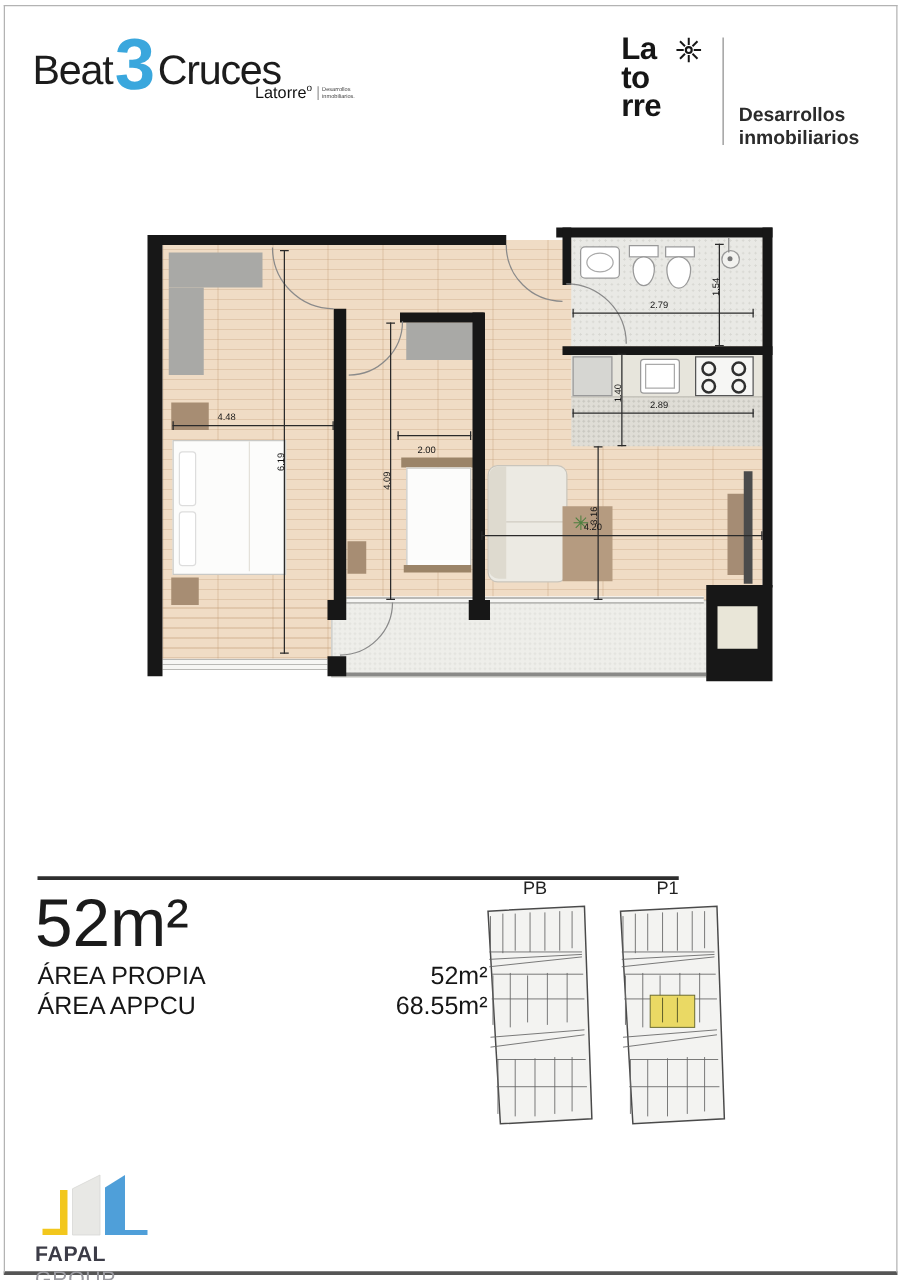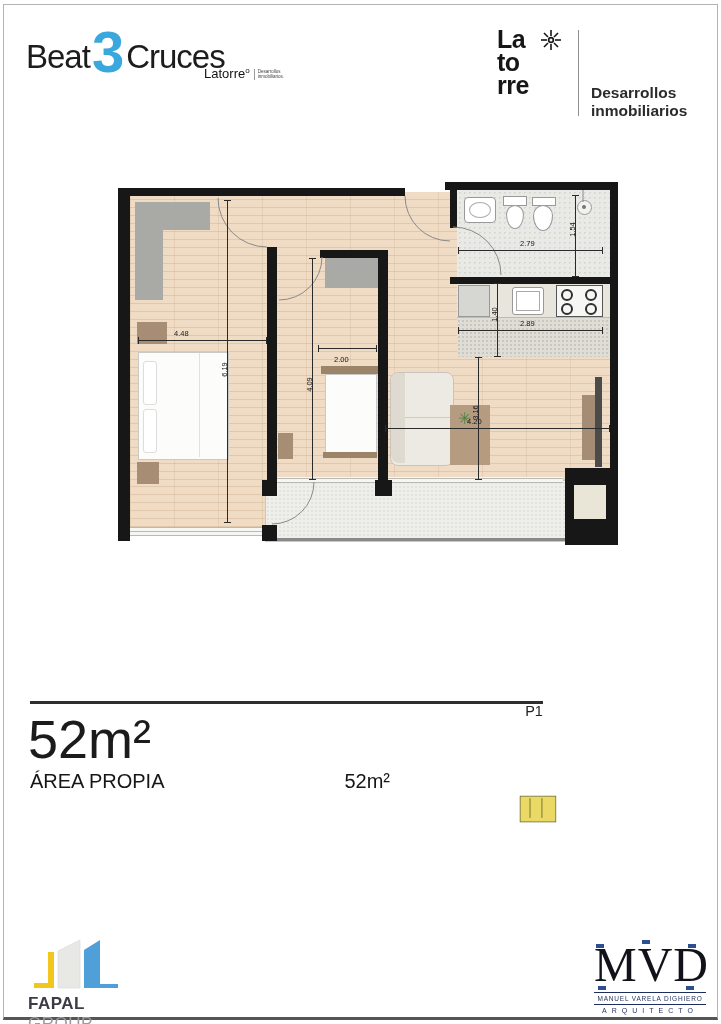--- a/index.html
+++ b/index.html
@@ -219,22 +219,47 @@
   </div>
 
   <div class="apt-rule"></div>
   <div class="big-area">52m²</div>
 
   <div class="area-table">
     <div class="area-row">
       <span class="lbl">ÁREA PROPIA</span>
       <span class="val">52m²</span>
     </div>
-  </div>
-
+    <div class="area-row">
+      <span class="lbl">ÁREA APPCU</span>
+      <span class="val">68.55m²</span>
+    </div>
+  </div>
+
+  <div class="level" style="left:376px;top:703px;">
+    <div class="llabel">PB</div>
+    <svg width="100" height="182" viewBox="0 0 100 184">
+      <defs>
+        <g id="bldg">
+          <polygon points="12,8 90,4 96,176 22,180" fill="#f3f3f1" stroke="#4a4a4a" stroke-width="1.2"></polygon>
+          <g fill="none" stroke="#666" stroke-width="0.7">
+            <path d="M14,12 V40 M24,10 V42 M34,10 V40 M46,9 V41 M58,9 V40 M70,8 V40 M80,8 V38"></path>
+            <path d="M13,41 H88"></path>
+            <path d="M13,47 L88,43 M13,53 L88,45"></path>
+            <path d="M16,60 V100 M30,58 V102 M44,60 V98 M60,58 V100 M76,58 V98"></path>
+            <path d="M15,79 H90 M15,59 H89"></path>
+            <path d="M14,110 L90,104 M14,118 L90,108"></path>
+            <path d="M20,128 V172 M34,128 V174 M50,127 V174 M66,126 V172 M80,126 V170"></path>
+            <path d="M19,150 H92 M19,128 H91"></path>
+          </g>
+        </g>
+      </defs>
+      <use href="#bldg"></use>
+    </svg>
+  </div>
   <div class="level" style="left:482px;top:703px;">
     <div class="llabel">P1</div>
     <svg width="100" height="182" viewBox="0 0 100 184">
       <use href="#bldg"></use>
       <rect x="36" y="76" width="36" height="26" fill="#ead964" stroke="#6b6b2f" stroke-width="0.8"></rect>
       <path d="M46,78 V98 M58,78 V98" fill="none" stroke="#5c5c28" stroke-width="0.8"></path>
     </svg>
   </div>
 
   <div class="fapal">
@@ -243,27 +268,13 @@
       <polygon points="30,15 52,4 52,52 30,52" fill="#e8e8e5" stroke="#d6d6d3" stroke-width="0.6"></polygon>
       <polygon points="56,14 72,4 72,52 56,52" fill="#4f9fd9"></polygon>
       <rect x="56" y="48" width="34" height="4" fill="#4f9fd9"></rect>
     </svg>
     <div class="fapal-text">
       <span class="f1">FAPAL</span>
       <span class="f2">GROUP</span>
     </div>
   </div>
 
-  <div class="mvd">
-    <div class="mvd-initials">
-      <span>MVD</span>
-      <span class="mvd-acc" style="left:2px;top:4px;"></span>
-      <span class="mvd-acc" style="left:48px;top:0px;"></span>
-      <span class="mvd-acc" style="left:94px;top:4px;"></span>
-      <span class="mvd-acc" style="left:4px;top:46px;"></span>
-      <span class="mvd-acc" style="left:92px;top:46px;"></span>
-    </div>
-    <div class="mvd-rule"></div>
-    <div class="mvd-name">MANUEL VARELA DIGHIERO</div>
-    <div class="mvd-rule"></div>
-    <div class="mvd-title">ARQUITECTO</div>
-  </div>
 </div>
 
 </body></html>

